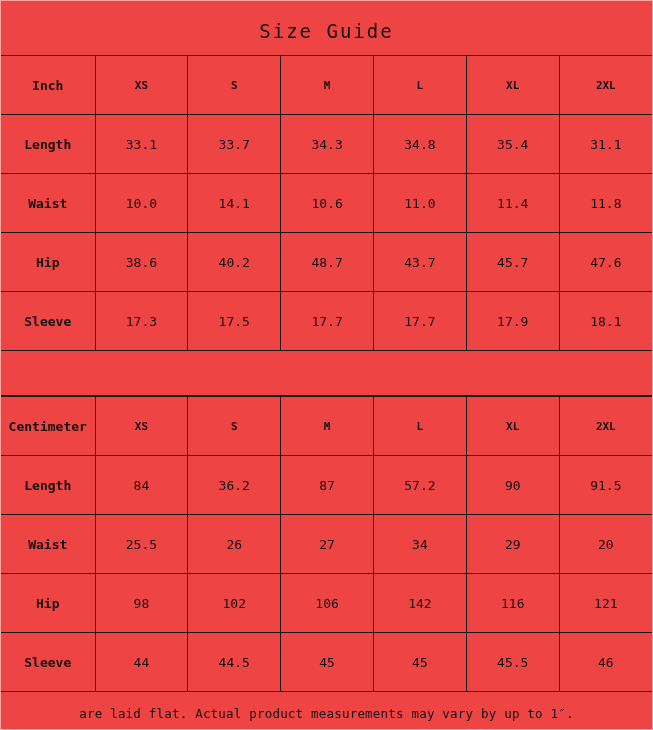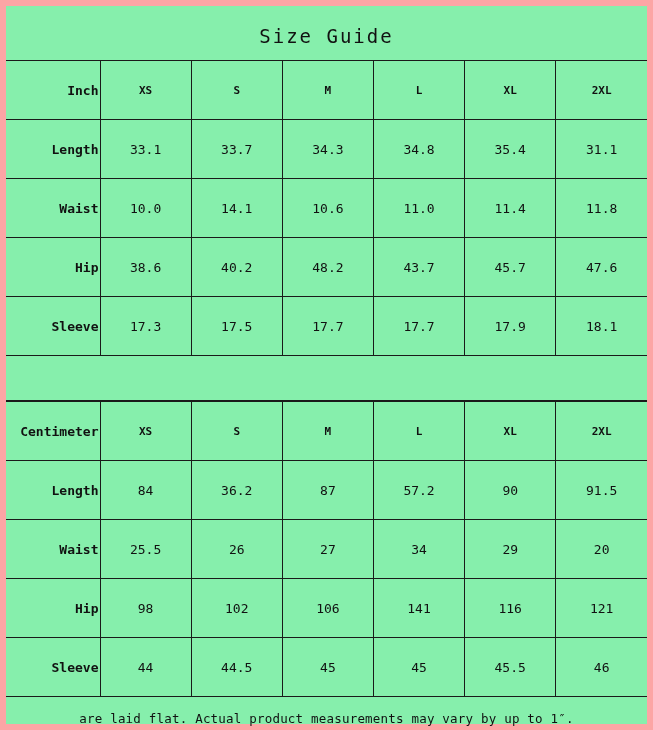--- a/index.html
+++ b/index.html
@@ -12,22 +12,22 @@
     height: 730px;
     font-family: "DejaVu Sans Mono", monospace;
     color: #111111;
     overflow: hidden;
   }
   .page {
     position: relative;
     width: 653px;
     height: 730px;
     box-sizing: border-box;
-    border: 6px solid #fca5a5;
-    background: #86efac;
+    border: 1px solid #fca5a5;
+    background: #ef4444;
   }
   .title {
     text-align: center;
     font-size: 19px;
     letter-spacing: 2px;
     font-weight: 400;
     padding-top: 19px;
     padding-bottom: 13px;
     color: #111111;
   }
@@ -48,21 +48,21 @@
   }
   table.size-table td.vline, table.size-table th.vline {
     border-left: 1px solid #1a1a1a;
   }
   table.size-table th {
     font-weight: 700;
     font-size: 11px;
   }
   table.size-table th.rowlabel, table.size-table td.rowlabel {
     font-weight: 700;
-    text-align: right;
+    text-align: center;
     font-size: 13px;
   }
   .colgroup-first { width: 94px; }
   .spacer {
     height: 44px;
     border-bottom: 1px solid #1a1a1a;
   }
   .footnote {
     text-align: center;
     font-size: 12.5px;
@@ -117,21 +117,21 @@
         <td class="vline">14.1</td>
         <td class="vline">10.6</td>
         <td class="vline">11.0</td>
         <td class="vline">11.4</td>
         <td class="vline">11.8</td>
       </tr>
       <tr>
         <td class="rowlabel">Hip</td>
         <td class="vline">38.6</td>
         <td class="vline">40.2</td>
-        <td class="vline">48.2</td>
+        <td class="vline">48.7</td>
         <td class="vline">43.7</td>
         <td class="vline">45.7</td>
         <td class="vline">47.6</td>
       </tr>
       <tr>
         <td class="rowlabel">Sleeve</td>
         <td class="vline">17.3</td>
         <td class="vline">17.5</td>
         <td class="vline">17.7</td>
         <td class="vline">17.7</td>
@@ -181,21 +181,21 @@
         <td class="vline">27</td>
         <td class="vline">34</td>
         <td class="vline">29</td>
         <td class="vline">20</td>
       </tr>
       <tr>
         <td class="rowlabel">Hip</td>
         <td class="vline">98</td>
         <td class="vline">102</td>
         <td class="vline">106</td>
-        <td class="vline">141</td>
+        <td class="vline">142</td>
         <td class="vline">116</td>
         <td class="vline">121</td>
       </tr>
       <tr>
         <td class="rowlabel">Sleeve</td>
         <td class="vline">44</td>
         <td class="vline">44.5</td>
         <td class="vline">45</td>
         <td class="vline">45</td>
         <td class="vline">45.5</td>

